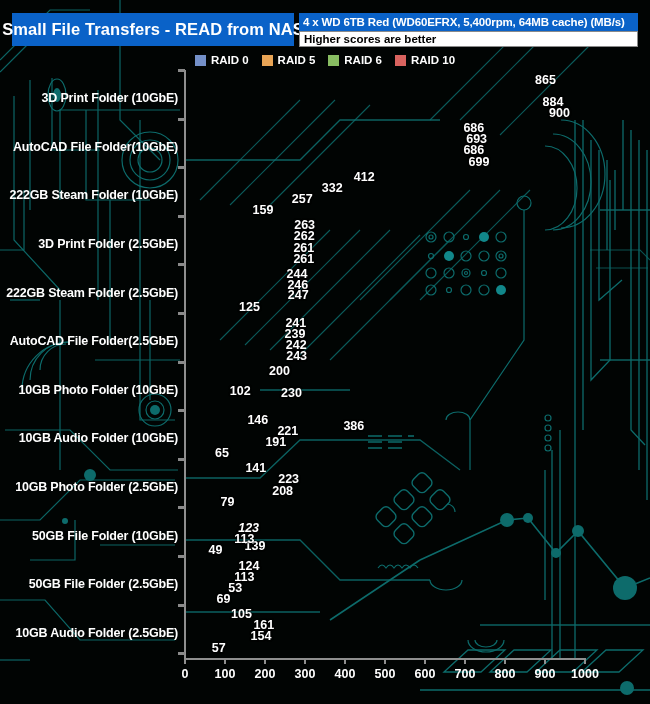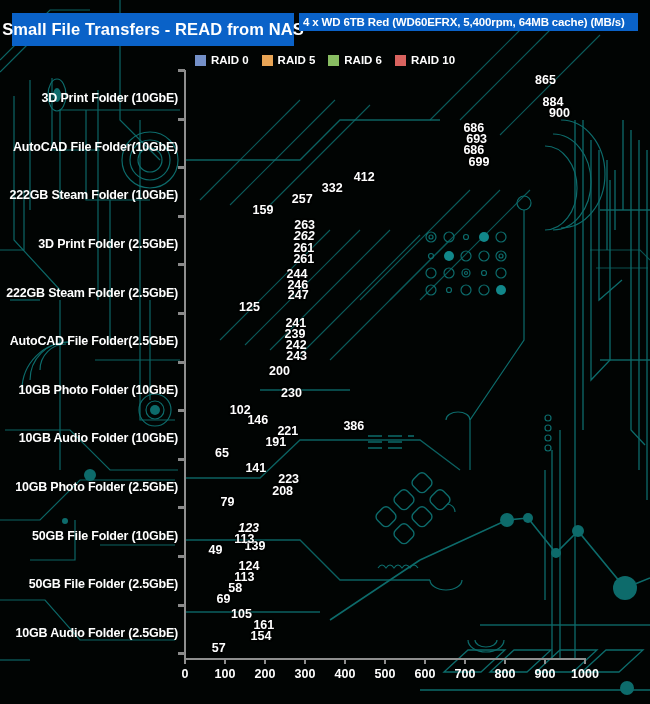--- a/index.html
+++ b/index.html
@@ -261,20 +261,21 @@
     <path d="M596 268 L648 268"></path>
   </g>
 </svg>
 
 <div id="header">
   <div id="title-box">
     <span id="title-text">Small File Transfers - READ from  NAS</span>
   </div>
   <div id="sub-box">
     <div id="sub-top">4 x WD 6TB Red (WD60EFRX, 5,400rpm, 64MB cache) (MB/s)</div>
+    <div id="sub-bot">Higher scores are better</div>
   </div>
 </div>
 
 <div id="legend">
     <div class="legend-item">
       <span class="legend-swatch" style="background: rgb(116, 144, 200);"></span>
       <span class="legend-label">RAID 0</span>
     </div>
     <div class="legend-item">
       <span class="legend-swatch" style="background: rgb(232, 164, 85);"></span>
@@ -350,21 +351,21 @@
     </div>
     <div class="ytick" style="top: 96.2px;"></div>
     <div class="group" style="top: 149.8px; height: 48.6px;">
       <div class="cat-label">3D Print Folder (2.5GbE)</div>
       <div class="bar-row" style="top: 0px; width: 105.2px;">
         <div class="bar" style="background: rgb(116, 144, 200);"></div>
         <span class="bar-value" style="left: 108.2px;">263</span>
       </div>
       <div class="bar-row" style="top: 11.2px; width: 104.8px;">
         <div class="bar" style="background: rgb(232, 164, 85);"></div>
-        <span class="bar-value" style="left: 107.8px; font-style: italic;">262</span>
+        <span class="bar-value" style="left: 107.8px;">262</span>
       </div>
       <div class="bar-row" style="top: 22.4px; width: 104.4px;">
         <div class="bar" style="background: rgb(136, 189, 98);"></div>
         <span class="bar-value" style="left: 107.4px;">261</span>
       </div>
       <div class="bar-row" style="top: 33.6px; width: 104.4px;">
         <div class="bar" style="background: rgb(217, 99, 95);"></div>
         <span class="bar-value" style="left: 107.4px;">261</span>
       </div>
     </div>
@@ -416,21 +417,21 @@
         <span class="bar-value" style="left: 83px;">200</span>
       </div>
       <div class="bar-row" style="top: 11.2px; width: 154.4px;">
         <div class="bar" style="background: rgb(232, 164, 85);"></div>
         <span class="bar-value" style="left: 157.4px; margin-top: 44px;">386</span>
       </div>
       <div class="bar-row" style="top: 22.4px; width: 92px; text-align: right;">
         <div class="bar" style="background: rgb(136, 189, 98);"></div>
         <span class="bar-value" style="left: 95px;">230</span>
       </div>
-      <div class="bar-row" style="top: 39px; width: 40.8px; padding-left: 21px;">
+      <div class="bar-row" style="top: 20px; width: 40.8px; padding-left: 21px;">
         <div class="bar" style="background: rgb(217, 99, 95);"></div>
         <span class="bar-value" style="left: 43.8px;">102</span>
       </div>
     </div>
     <div class="ytick" style="top: 290.6px;"></div>
     <div class="group" style="top: 344.2px; height: 48.6px;">
       <div class="cat-label">10GB Audio Folder (10GbE)</div>
       <div class="bar-row" style="top: 0px; width: 58.4px;">
         <div class="bar" style="background: rgb(116, 144, 200);"></div>
         <span class="bar-value" style="left: 61.4px;">146</span>
@@ -494,21 +495,21 @@
       <div class="bar-row" style="top: 0px; width: 49.6px;">
         <div class="bar" style="background: rgb(116, 144, 200);"></div>
         <span class="bar-value" style="left: 52.6px;">124</span>
       </div>
       <div class="bar-row" style="top: 11.2px; width: 45.2px;">
         <div class="bar" style="background: rgb(232, 164, 85);"></div>
         <span class="bar-value" style="left: 48.2px;">113</span>
       </div>
       <div class="bar-row" style="top: 22.4px; width: 39.2px;">
         <div class="bar" style="background: rgb(136, 189, 98);"></div>
-        <span class="bar-value" style="left: 42.2px;">58</span>
+        <span class="bar-value" style="left: 42.2px;">53</span>
       </div>
       <div class="bar-row" style="top: 33.6px; width: 27.6px;">
         <div class="bar" style="background: rgb(217, 99, 95);"></div>
         <span class="bar-value" style="left: 30.6px;">69</span>
       </div>
     </div>
     <div class="ytick" style="top: 485px;"></div>
     <div class="group" style="top: 538.6px; height: 48.6px;">
       <div class="cat-label">10GB Audio Folder (2.5GbE)</div>
       <div class="bar-row" style="top: 0px; width: 42px;">

